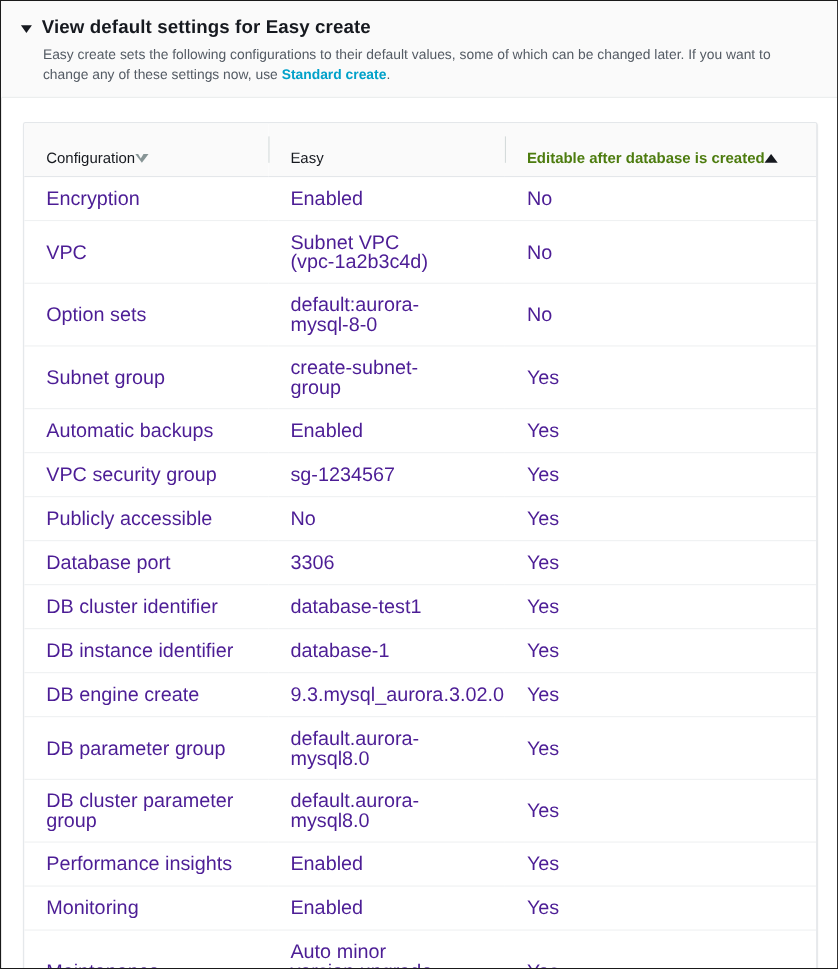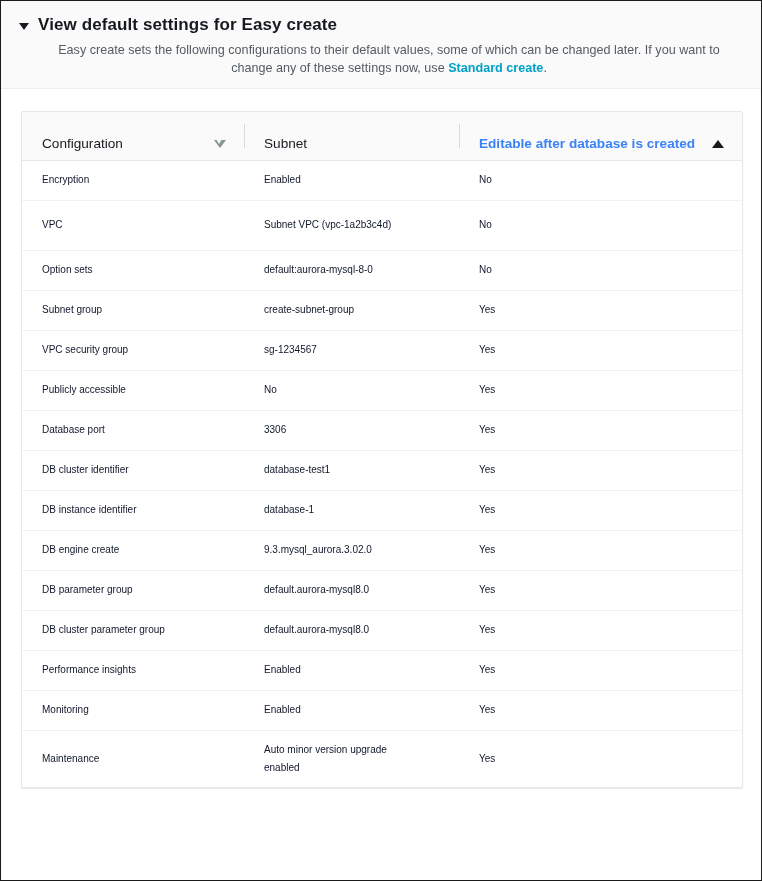--- a/index.html
+++ b/index.html
@@ -24,21 +24,20 @@
     overflow: hidden;
   }
 
   
   .section-header {
     background: #fafafa;
     border-bottom: 1px solid #eaeded;
     padding: 14px 18px 14px 18px;
     box-sizing: border-box;
     height: 88px;
-    text-align: center;
   }
   .section-title-row {
     display: flex;
     align-items: center;
     gap: 9px;
   }
   .caret-down {
     width: 0;
     height: 0;
     border-left: 5.5px solid transparent;
@@ -94,27 +93,27 @@
     text-align: left;
     vertical-align: middle;
     font-size: 13.6px;
     color: #16191f;
     position: relative;
     box-sizing: border-box;
   }
   thead th .th-inner {
     display: flex;
     align-items: center;
-    justify-content: space-between;
+    justify-content: flex-start;
     padding-right: 18px;
     margin-top: 16px;
   }
   thead th.col-config .label { font-weight: normal; color: #16191f; }
   thead th.col-value  .label { font-weight: normal; color: #16191f; }
-  thead th.col-edit   .label { font-weight: bold;  color: #3b82f6; }
+  thead th.col-edit   .label { font-weight: bold;  color: #4d7c0f; }
 
   
   thead th.col-value::before,
   thead th.col-edit::before {
     content: "";
     position: absolute;
     left: 0;
     top: 12px;
     bottom: 12px;
     width: 1px;
@@ -145,23 +144,23 @@
     width: 0;
     height: 0;
     border-left: 6px solid transparent;
     border-right: 6px solid transparent;
     border-bottom: 8px solid #16191f;
     flex: none;
   }
 
   tbody td {
     border-bottom: 1px solid #eff1f2;
-    font-size: 10px;
+    font-size: 18px;
     line-height: 18px;
-    color: #0f172a;
+    color: #4c1d95;
     padding: 10px 10px 10px 20px;
     vertical-align: middle;
     box-sizing: border-box;
     height: 40px;
   }
   tbody tr:last-child td { border-bottom: none; }
   tbody td.cell-value { padding-left: 20px; }
   tbody td.cell-edit  { padding-left: 20px; }
   tbody tr.tall td { height: 50px; }
   .wrapval { display: block; max-width: 130px; }
@@ -191,21 +190,21 @@
       <thead>
         <tr>
           <th class="col-config">
             <div class="th-inner">
               <span class="label">Configuration</span>
               <span class="sort-desc-hollow"></span>
             </div>
           </th>
           <th class="col-value">
             <div class="th-inner">
-              <span class="label">Subnet</span>
+              <span class="label">Easy</span>
             </div>
           </th>
           <th class="col-edit">
             <div class="th-inner">
               <span class="label">Editable after database is created</span>
               <span class="sort-asc-solid"></span>
             </div>
           </th>
         </tr>
       </thead>
@@ -232,20 +231,27 @@
             <td class="cell-edit">No</td>
           </tr>
           <tr>
             <td class="cell-config">Subnet group</td>
             <td class="cell-value">
               <span class="wrapval">create-subnet-group</span>
             </td>
             <td class="cell-edit">Yes</td>
           </tr>
           <tr>
+            <td class="cell-config">Automatic backups</td>
+            <td class="cell-value">
+              <span class="wrapval">Enabled</span>
+            </td>
+            <td class="cell-edit">Yes</td>
+          </tr>
+          <tr>
             <td class="cell-config">VPC security group</td>
             <td class="cell-value">
               <span class="wrapval">sg-1234567</span>
             </td>
             <td class="cell-edit">Yes</td>
           </tr>
           <tr>
             <td class="cell-config">Publicly accessible</td>
             <td class="cell-value">
               <span class="wrapval">No</span>

